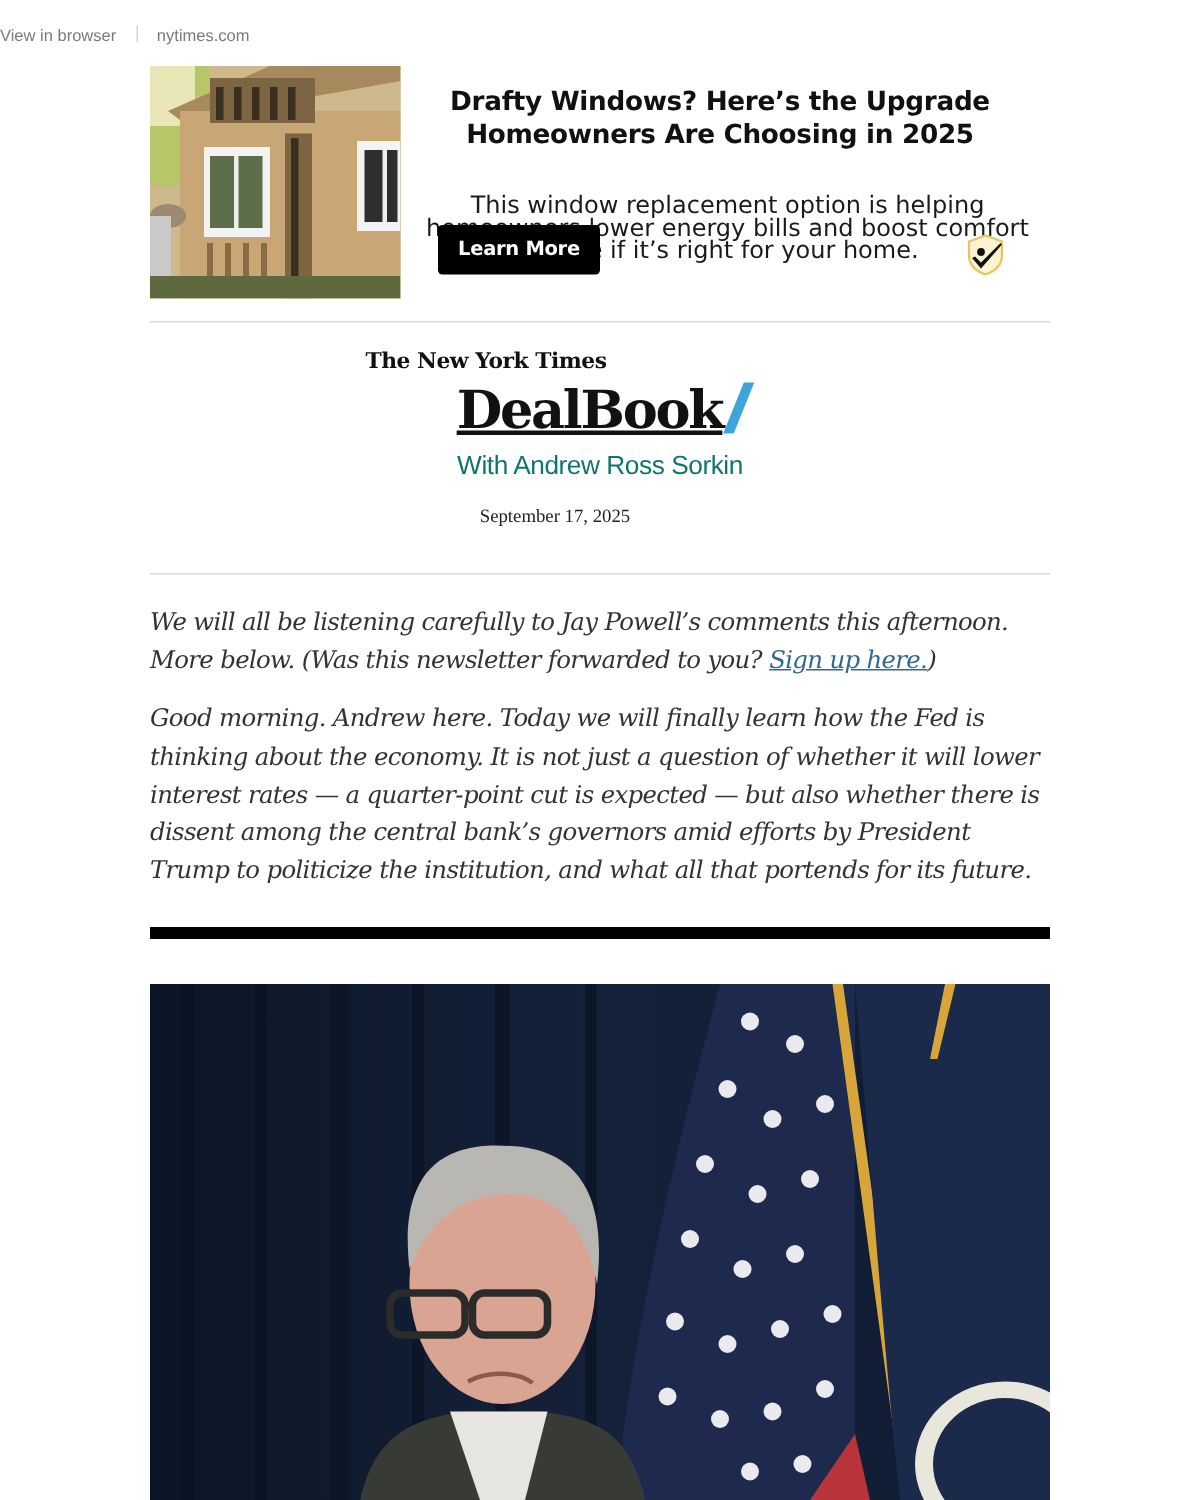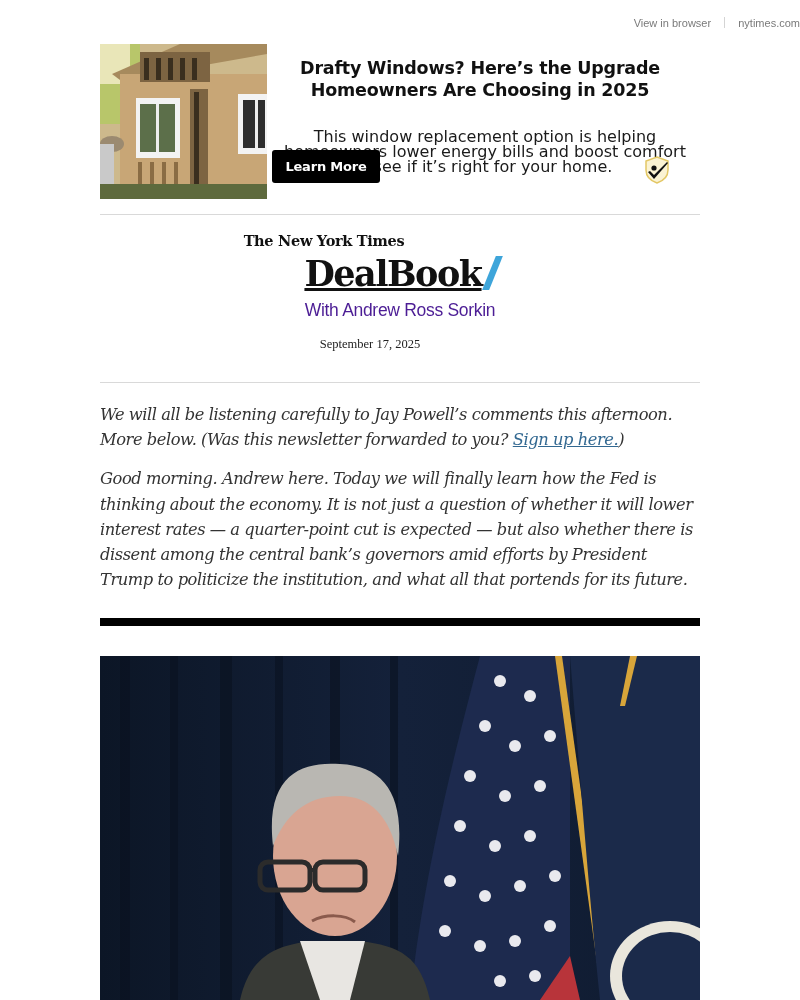--- a/index.html
+++ b/index.html
@@ -1,38 +1,38 @@
 <!DOCTYPE html>
 <html><head>
   <meta charset="utf-8">
   <style>
     * { box-sizing: border-box; margin: 0; padding: 0; }
     html, body { width: 800px; height: 1000px; overflow: hidden; background: #ffffff; }
     body { position: relative; font-family: "Liberation Sans", sans-serif; color: #121212; }
 
     
-    .toplinks { position: absolute; top: 17px; left: 0; width: 800px; text-align: right; font-size: 11px; color: #7a7a7a; font-family: "Liberation Sans", sans-serif; }
+    .toplinks { position: absolute; top: 17px; left: 0; width: 800px; text-align: left; font-size: 11px; color: #7a7a7a; font-family: "Liberation Sans", sans-serif; }
     .toplinks a { color: #7a7a7a; text-decoration: none; }
     .toplinks .sep { display: inline-block; width: 1px; height: 11px; background: #d4d4d4; margin: 0 10px; vertical-align: -1px; }
 
     
     .ad { position: absolute; top: 44px; left: 100px; width: 600px; height: 156px; text-align: center; }
     .ad-img { position: absolute; left: 0; top: 0; width: 167px; height: 155px; overflow: hidden; background: #8fae5a; }
     .ad-headline { position: absolute; left: 180px; top: 13px; width: 400px; font-family: "DejaVu Sans", sans-serif; font-weight: bold; font-size: 17.5px; line-height: 22px; color: #111; letter-spacing: -0.2px; }
     .ad-body { position: absolute; left: 180px; top: 52px; width: 410px; font-family: "DejaVu Sans", sans-serif; font-size: 16px; line-height: 15px; color: #1a1a1a; margin-top: 33px; }
-    .ad-btn { position: absolute; left: 172px; top: 106px; width: 108px; height: 33px; background: #000; color: #fff; border-radius: 3px; font-family: "DejaVu Sans", sans-serif; font-weight: bold; font-size: 13px; display: flex; align-items: center; justify-content: center; letter-spacing: -0.2px; cursor: pointer; }
+    .ad-btn { position: absolute; left: 192px; top: 106px; width: 108px; height: 33px; background: #000; color: #fff; border-radius: 3px; font-family: "DejaVu Sans", sans-serif; font-weight: bold; font-size: 13px; display: flex; align-items: center; justify-content: center; letter-spacing: -0.2px; cursor: pointer; }
     .ad-badge { position: absolute; left: 543px; top: 111px; width: 28px; height: 30px; }
 
     .divider { position: absolute; left: 100px; width: 600px; height: 1px; background: #d9d9d9; }
 
     
     .nyt-logo { position: absolute; top: 232px; left: 0; width: 648px; text-align: center; font-family: "DejaVu Serif", serif; font-weight: bold; font-size: 14.5px; color: #111; letter-spacing: -0.3px; }
     .dealbook { position: absolute; top: 252px; left: 0; width: 800px; text-align: center; font-family: "DejaVu Serif", serif; font-weight: bold; font-size: 35px; line-height: 44px; color: #111; letter-spacing: -1.5px; text-decoration: underline; }
     .dealbook .slash { display: inline-block; width: 7px; height: 34px; background: #3ea5da; transform: skewX(-22deg); margin-left: 7px; vertical-align: -4px; }
-    .byline { position: absolute; top: 300px; left: 0; width: 800px; text-align: center; font-family: "Liberation Sans", sans-serif; font-size: 17.5px; color: #4c1d95; letter-spacing: -0.3px; font-weight: 300; }
+    .byline { position: absolute; top: 300px; left: 0; width: 800px; text-align: center; font-family: "Liberation Sans", sans-serif; font-size: 17.5px; color: #0f766e; letter-spacing: -0.3px; font-weight: 300; }
     .date { position: absolute; top: 337px; left: 0; width: 676px; text-align: center; font-family: "Liberation Serif", serif; font-size: 12.5px; color: #222; margin-left: 32px; }
 
     
     .intro { position: absolute; left: 100px; top: 402px; width: 600px; font-family: "DejaVu Serif", serif; font-style: italic; font-size: 16.3px; line-height: 25.2px; color: #333; letter-spacing: -0.45px; }
     .intro p { margin-bottom: 14px; }
     .intro a { color: #326891; text-decoration: underline; }
 
     .heavy-rule { position: absolute; left: 100px; top: 618px; width: 600px; height: 8px; background: #000; }
 
     

